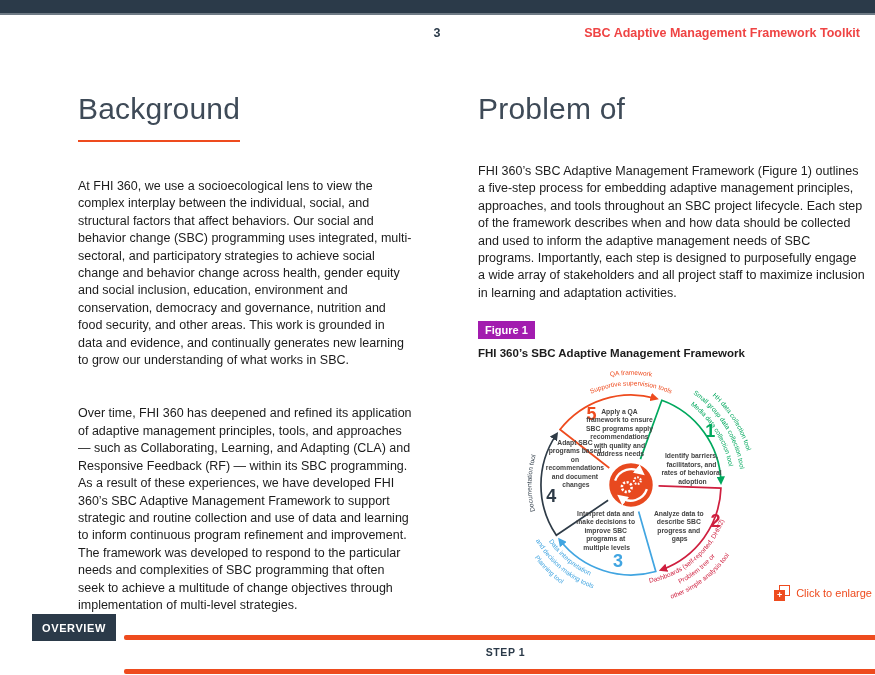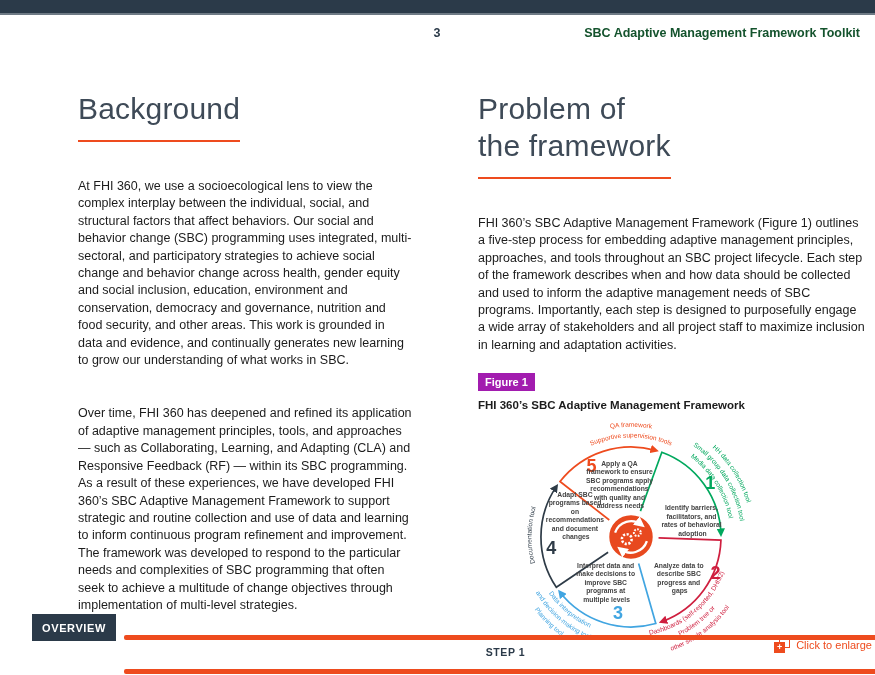--- a/index.html
+++ b/index.html
@@ -8,21 +8,21 @@
     font-family: "Liberation Sans", "DejaVu Sans", sans-serif;
     background:#ffffff; color:#1c1c1c; overflow:hidden;
   }
   .page { position:relative; width:875px; height:675px; background:#fff; }
 
   .topbar { position:absolute; left:0; top:0; width:875px; height:13px; background:#2b3a49; }
   .topbar-line { position:absolute; left:0; top:13px; width:875px; height:2px; background:#6e7a85; }
 
   .page-num { position:absolute; left:425px; top:26px; width:24px; text-align:center;
     font-size:12.5px; font-weight:bold; color:#2b3a49; }
-  .doc-title { position:absolute; right:15px; top:26px; font-size:12.5px; font-weight:bold; color:#14532d; }
+  .doc-title { position:absolute; right:15px; top:26px; font-size:12.5px; font-weight:bold; color:#ef4444; }
 
   .col-left  { position:absolute; left:78px;  top:90px; width:334px; }
   .col-right { position:absolute; left:478px; top:90px; width:388px; }
 
   h1 { font-size:30px; font-weight:300; color:#3e4a57; letter-spacing:0.2px; line-height:37px; }
   .underlined { display:inline-block; border-bottom:2px solid #ee4b1e; padding-bottom:13px; }
   .col-left h1 { margin-bottom:16px; }
   .col-right h1 { margin-bottom:14px; }
 
   p.body-text { font-size:12.5px; line-height:17.4px; color:#1c1c1c; margin-bottom:17px;margin-top:36px; }
@@ -70,21 +70,20 @@
     <h1>
       <span class="underlined">Background</span>
     </h1>
     <p class="body-text">At FHI 360, we use a socioecological lens to view the complex interplay between the individual, social, and structural factors that affect behaviors. Our social and behavior change (SBC) programming uses integrated, multi-sectoral, and participatory strategies to achieve social change and behavior change across health, gender equity and social inclusion, education, environment and conservation, democracy and governance, nutrition and food security, and other areas. This work is grounded in data and evidence, and continually generates new learning to grow our understanding of what works in SBC.</p>
     <p class="body-text">Over time, FHI 360 has deepened and refined its application of adaptive management principles, tools, and approaches — such as Collaborating, Learning, and Adapting (CLA) and Responsive Feedback (RF) — within its SBC programming. As a result of these experiences, we have developed FHI 360’s SBC Adaptive Management Framework to support strategic and routine collection and use of data and learning to inform continuous program refinement and improvement. The framework was developed to respond to the particular needs and complexities of SBC programming that often seek to achieve a multitude of change objectives through implementation of multi-level strategies.</p>
   </div>
 
   <div class="col-right">
     <h1>
       <span style="display:block">Problem of</span>
-      <span class="underlined">the framework</span>
     </h1>
     <p class="body-text"><span>FHI 360’s SBC Adaptive Management Framework </span><b>(Figure 1)</b><span> outlines a five-step process for embedding adaptive management principles, approaches, and tools throughout an SBC project lifecycle. Each step of the framework describes when and how data should be collected and used to inform the adaptive management needs of SBC programs. Importantly, each step is designed to purposefully engage a wide array of stakeholders and all project staff to maximize inclusion in learning and adaptation activities.</span></p>
 
     <span class="figure-label">Figure 1</span>
     <div class="figure-caption">FHI 360’s SBC Adaptive Management Framework</div>
 
     <div class="diagram-wrap">
       <svg width="318" height="250" viewBox="0 0 300 236">
         <defs>
           <marker id="arr-g" viewBox="0 0 8 8" refX="5" refY="4" markerWidth="5" markerHeight="5" orient="auto">

